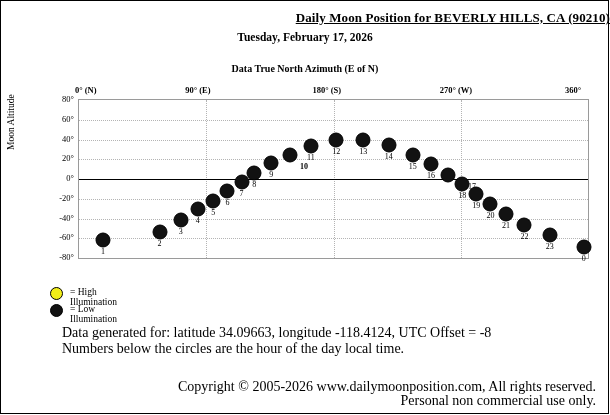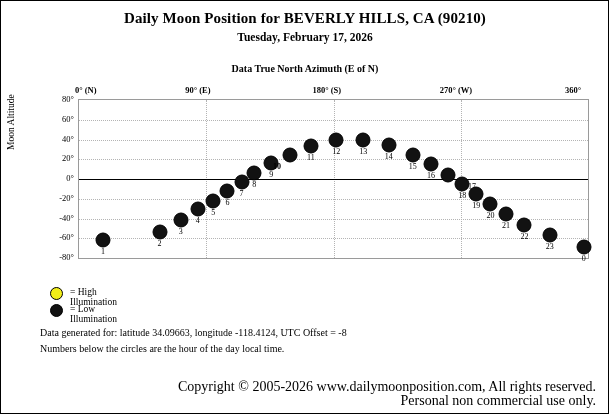--- a/index.html
+++ b/index.html
@@ -10,22 +10,22 @@
     color:#000000;
     position:relative;
     overflow:hidden;
   }
   .frame {
     position:absolute; left:0; top:0; width:609px; height:414px;
     border:1px solid #000000;
     box-sizing:border-box;
   }
   .title1 {
-    position:absolute; left:0; top:10px; width:610px; text-align:center;
-    font-size:15px; font-weight:bold; letter-spacing:0.1px;
+    position:absolute; left:0; top:10px; width:610px; text-align:right;
+    font-size:13px; font-weight:bold; letter-spacing:0.1px;text-decoration:underline;
   }
   .title2 {
     position:absolute; left:0; top:31px; width:610px; text-align:center;
     font-size:11.5px; font-weight:bold;
   }
   .title3 {
     position:absolute; left:0; top:63px; width:610px; text-align:center;
     font-size:10px; font-weight:bold;
   }
   
@@ -87,21 +87,21 @@
   .legend-row { position:relative; height:17px; }
   .legend-swatch {
     position:absolute; left:0; top:2px;
     width:13px; height:13px; border-radius:50%;
     border:1px solid #000000; box-sizing:border-box;
   }
   .legend-swatch.high { background:#f2ee1a; }
   .legend-swatch.low { background:#121212; }
   .legend-text { position:absolute; left:20px; top:2px; font-size:9.5px; }
 
-  .notes { position:absolute; left:40px; top:325px; font-size:10px; line-height:15.5px; }
+  .notes { position:absolute; left:62px; top:325px; font-size:14px; line-height:15.5px; }
   .copyright {
     position:absolute; right:14px; top:380px; text-align:right;
     font-size:14px; line-height:14px;
   }
 </style>
 </head>
 <body>
 
 <div class="frame"></div>
 
@@ -153,21 +153,21 @@
     <div class="dotlabel" style="left: 134.319px; top: 108.725px;">5</div>
     <div class="dot low" style="left: 148.458px; top: 90.85px;"></div>
     <div class="dotlabel" style="left: 148.458px; top: 98.85px;">6</div>
     <div class="dot low" style="left: 162.597px; top: 81.9625px;"></div>
     <div class="dotlabel" style="left: 162.597px; top: 89.9625px;">7</div>
     <div class="dot low" style="left: 175.322px; top: 73.075px;"></div>
     <div class="dotlabel" style="left: 175.322px; top: 81.075px;">8</div>
     <div class="dot low" style="left: 192.289px; top: 63.2px;"></div>
     <div class="dotlabel" style="left: 192.289px; top: 71.2px;">9</div>
     <div class="dot low" style="left: 210.669px; top: 55.3px;"></div>
-    <div class="dotlabel" style="left: 198px; top: 63.3px; font-weight: bold;">10</div>
+    <div class="dotlabel" style="left: 225px; top: 63.3px; font-weight: bold;">10</div>
     <div class="dot low" style="left: 231.878px; top: 46.4125px;"></div>
     <div class="dotlabel" style="left: 231.878px; top: 54.4125px;">11</div>
     <div class="dot low" style="left: 257.328px; top: 40.4875px;"></div>
     <div class="dotlabel" style="left: 257.328px; top: 48.4875px;">12</div>
     <div class="dot low" style="left: 284.192px; top: 40.4875px;"></div>
     <div class="dotlabel" style="left: 284.192px; top: 48.4875px;">13</div>
     <div class="dot low" style="left: 309.642px; top: 45.425px;"></div>
     <div class="dotlabel" style="left: 309.642px; top: 53.425px;">14</div>
     <div class="dot low" style="left: 333.678px; top: 55.3px;"></div>
     <div class="dotlabel" style="left: 333.678px; top: 63.3px;">15</div>

